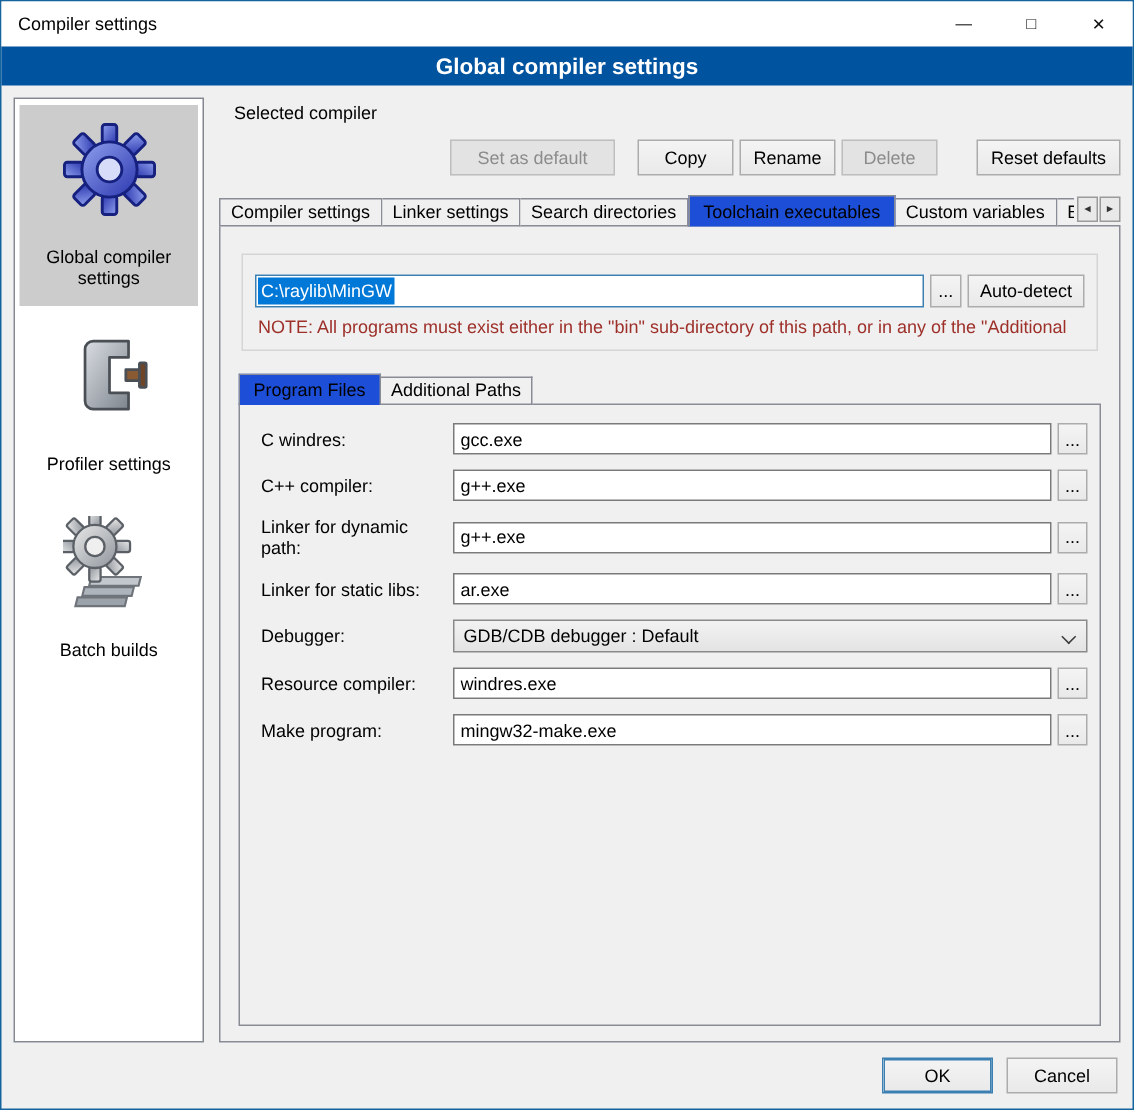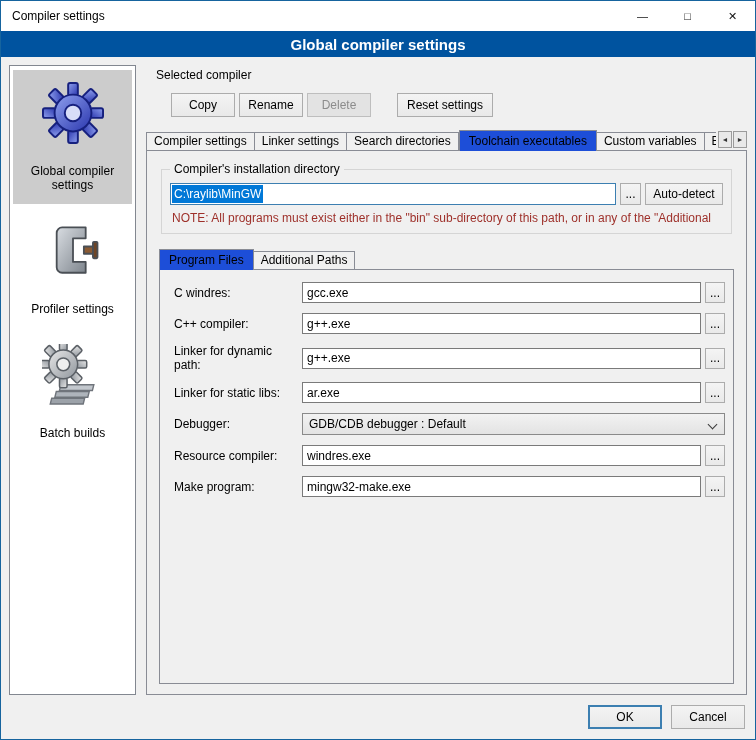--- a/index.html
+++ b/index.html
@@ -177,24 +177,25 @@
         <div class="side-label">Batch builds</div>
       </div>
     </div>
 
     <div class="main">
 
       <div class="sel-label">Selected compiler</div>
 
 
       <div class="btnrow">
+        <button class="btn disabled w110 push" disabled="">Set as default</button>
         <button class="btn w72 ml15">Copy</button>
         <button class="btn w72 ml4">Rename</button>
         <button class="btn disabled w72 ml4" disabled="">Delete</button>
-        <button class="btn w96 ml26">Reset settings</button>
+        <button class="btn w96 ml26">Reset defaults</button>
       </div>
 
       <div class="tabrow">
         <div class="tabs-clip">
           <div class="tab first">Compiler settings</div>
           <div class="tab">Linker settings</div>
           <div class="tab">Search directories</div>
           <div class="tab active">Toolchain executables</div>
           <div class="tab">Custom variables</div>
           <div class="tab">Build</div>
@@ -205,21 +206,20 @@
             </button>
           <button class="arrow-btn">
               <span>►</span>
             </button>
         </div>
       </div>
 
       <div class="nb-panel">
 
         <div class="groupbox">
-          <span class="gb-title">Compiler's installation directory</span>
           <div class="dir-row">
             <div class="dir-input">
               <span class="seltext">C:\raylib\MinGW</span>
             </div>
             <button class="btn browse-btn">...</button>
             <button class="btn autodetect-btn">Auto-detect</button>
           </div>
           <div class="note">NOTE: All programs must exist either in the "bin" sub-directory of this path, or in any of the "Additional</div>
         </div>
 

